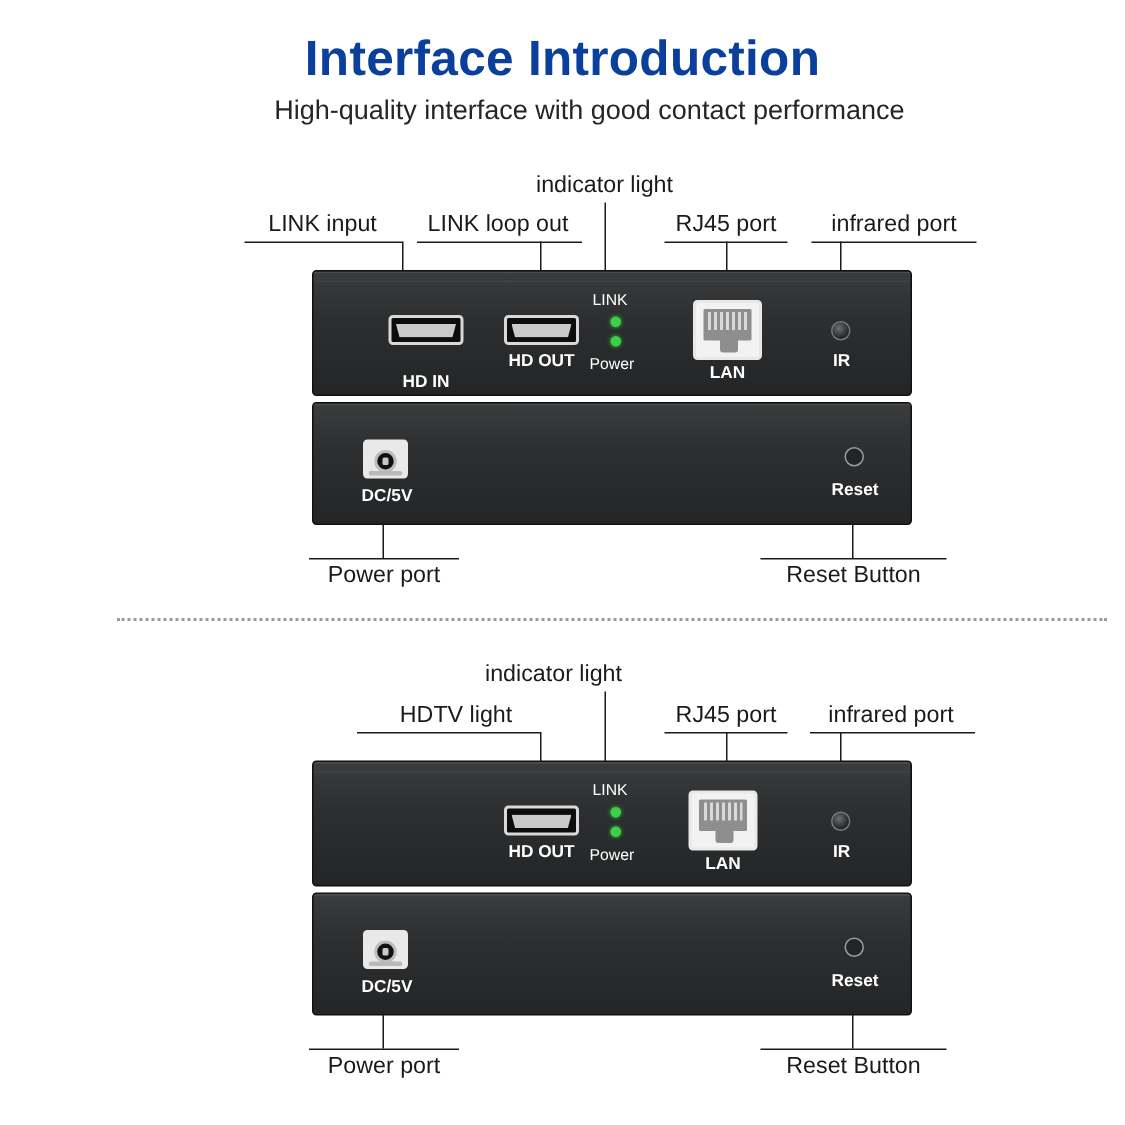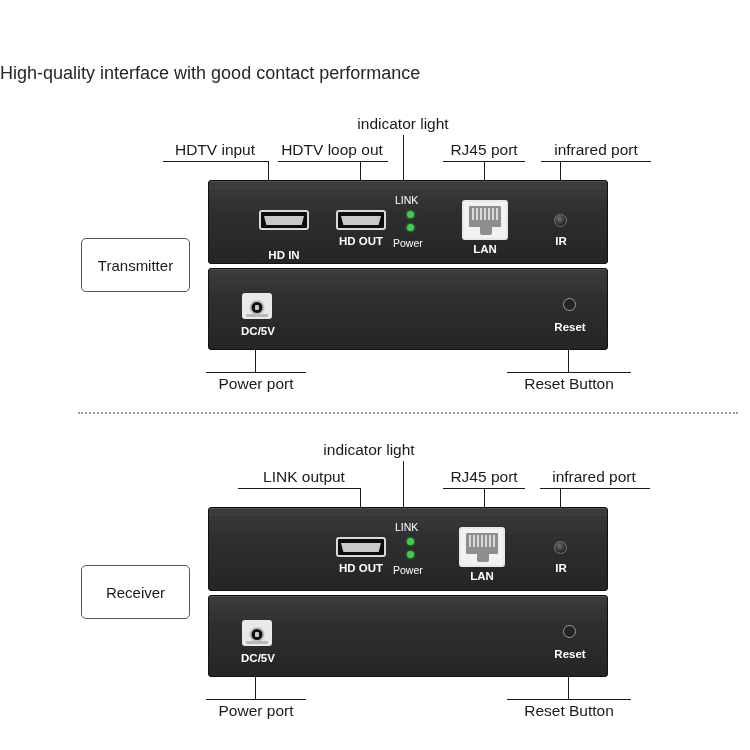--- a/index.html
+++ b/index.html
@@ -31,21 +31,21 @@
     font-size: 33px;
     font-weight: bold;
     color: #0b3f9c;
     letter-spacing: 0.2px;
   }
   .subtitle {
     position: absolute;
     top: 63px;
     left: 0;
     width: 603px;
-    text-align: left;
+    text-align: right;
     font-size: 18px;
     color: #262626;
   }
 
   
   .lbl {
     position: absolute;
     font-size: 15.5px;
     color: #1a1a1a;
     white-space: nowrap;
@@ -246,24 +246,25 @@
     width: 660px;
     height: 0;
     border-top: 2px dotted #9b9b9b;
   }
 </style>
 </head>
 <body>
 
 <div class="page">
 
+  <div class="title">Interface Introduction</div>
   <div class="subtitle">High-quality interface with good contact performance</div>
 
-  <div class="lbl center" style="left:215px; top:141px;">HDTV input</div>
-  <div class="lbl center" style="left:332px; top:141px;">HDTV loop out</div>
+  <div class="lbl center" style="left:215px; top:141px;">LINK input</div>
+  <div class="lbl center" style="left:332px; top:141px;">LINK loop out</div>
   <div class="lbl center" style="left:403px; top:115px;">indicator light</div>
   <div class="lbl center" style="left:484px; top:141px;">RJ45 port</div>
   <div class="lbl center" style="left:596px; top:141px;">infrared port</div>
 
   <div class="hline" style="left:163px; top:161px; width:105px;"></div>
   <div class="vline" style="left:268px; top:161px; height:42px;"></div>
 
   <div class="hline" style="left:278px; top:161px; width:110px;"></div>
   <div class="vline" style="left:360px; top:161px; height:42px;"></div>
 
@@ -309,36 +310,33 @@
       <div class="hole"></div>
       <div class="pin"></div>
       <div class="tab"></div>
     </div>
     <div class="port-cap" style="left:49px; top:56px;">DC/5V</div>
 
     <div class="resethole" style="left:354px; top:29px;"></div>
     <div class="port-cap" style="left:361px; top:52px;">Reset</div>
   </div>
 
-  <div class="namebox" style="left:81px; top:238px; width:107px; height:52px;">
-    <span>Transmitter</span>
-  </div>
 
   <div class="vline" style="left:255px; top:348px; height:24px;"></div>
   <div class="hline" style="left:206px; top:372px; width:100px;"></div>
   <div class="lbl center" style="left:256px; top:375px;">Power port</div>
 
   <div class="vline" style="left:568px; top:348px; height:24px;"></div>
   <div class="hline" style="left:507px; top:372px; width:124px;"></div>
   <div class="lbl center" style="left:569px; top:375px;">Reset Button</div>
 
   <div class="divider" style="top:412px;"></div>
 
   <div class="lbl center" style="left:369px; top:441px;">indicator light</div>
-  <div class="lbl center" style="left:304px; top:468px;">LINK output</div>
+  <div class="lbl center" style="left:304px; top:468px;">HDTV light</div>
   <div class="lbl center" style="left:484px; top:468px;">RJ45 port</div>
   <div class="lbl center" style="left:594px; top:468px;">infrared port</div>
 
   <div class="hline" style="left:238px; top:488px; width:122px;"></div>
   <div class="vline" style="left:360px; top:488px; height:42px;"></div>
 
   <div class="vline" style="left:403px; top:461px; height:63px;"></div>
 
   <div class="hline" style="left:443px; top:488px; width:82px;"></div>
   <div class="vline" style="left:484px; top:488px; height:36px;"></div>
@@ -375,23 +373,20 @@
       <div class="hole"></div>
       <div class="pin"></div>
       <div class="tab"></div>
     </div>
     <div class="port-cap" style="left:49px; top:56px;">DC/5V</div>
 
     <div class="resethole" style="left:354px; top:29px;"></div>
     <div class="port-cap" style="left:361px; top:52px;">Reset</div>
   </div>
 
-  <div class="namebox" style="left:81px; top:565px; width:107px; height:52px;">
-    <span>Receiver</span>
-  </div>
 
   <div class="vline" style="left:255px; top:675px; height:24px;"></div>
   <div class="hline" style="left:206px; top:699px; width:100px;"></div>
   <div class="lbl center" style="left:256px; top:702px;">Power port</div>
 
   <div class="vline" style="left:568px; top:675px; height:24px;"></div>
   <div class="hline" style="left:507px; top:699px; width:124px;"></div>
   <div class="lbl center" style="left:569px; top:702px;">Reset Button</div>
 
 </div>

